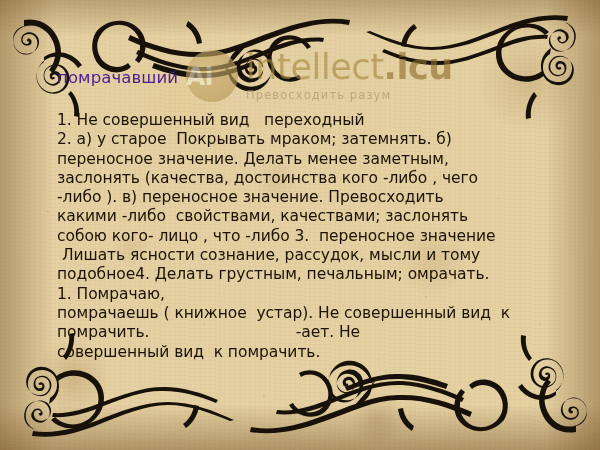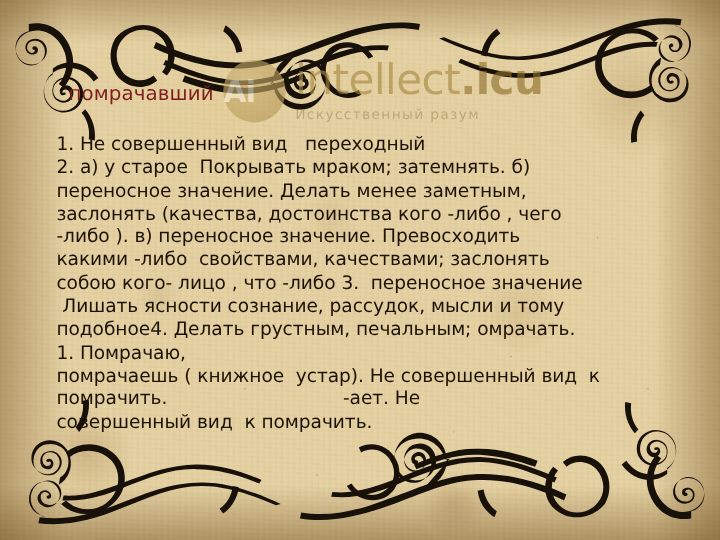--- a/index.html
+++ b/index.html
@@ -137,27 +137,27 @@
     font-family:"DejaVu Sans", sans-serif;
     font-size:11.5px; color:#a4905f;
     letter-spacing:1.1px; margin-top:5px; white-space:nowrap;
   }
 
   
   #headword {
     position:absolute;
     left:57px; top:68px;
     font-family:"DejaVu Sans", sans-serif;
-    font-size:16.5px; color:#7f1d1d;
+    font-size:16.5px; color:#4c1d95;
     letter-spacing:.1px; white-space:nowrap;
   }
 
   #body-text {
     position:absolute;
-    left:47px; top:111px;
+    left:57px; top:111px;
     width:500px;
     font-family:"DejaVu Sans", sans-serif;
     font-size:15.5px;
     line-height:19.3px;
     color:#1d1206;
     white-space:pre-wrap;
     letter-spacing:-.05px;
   }
   #body-text .ln { display:block; white-space:pre; }
   #body-text .ln.indent-right { padding-right:115px; }
@@ -223,21 +223,21 @@
       <path d="M524 84c-6 7-9 17-8 27l5-1c-1-8 1-16 6-22z"></path>
     </g>
   </svg>
 
   <div id="watermark">
     <div id="wm-badge">
       <span>Ai</span>
     </div>
     <div class="wm-text">
       <div id="wm-title"><span>intellect</span><b>.icu</b></div>
-      <div id="wm-sub">Искусственный  разум</div>
+      <div id="wm-sub">Превосходить  разум</div>
     </div>
   </div>
 
   <div id="headword">помрачавший</div>
 
   <div id="body-text"><span class="ln">1. Не совершенный вид   переходный</span><span class="ln">2. а) у старое  Покрывать мраком; затемнять. б)</span><span class="ln">переносное значение. Делать менее заметным,</span><span class="ln">заслонять (качества, достоинства кого -либо , чего</span><span class="ln">-либо ). в) переносное значение. Превосходить</span><span class="ln">какими -либо  свойствами, качествами; заслонять</span><span class="ln">собою кого- лицо , что -либо 3.  переносное значение</span><span class="ln"> Лишать ясности сознание, рассудок, мысли и тому</span><span class="ln">подобное4. Делать грустным, печальным; омрачать.</span><span class="ln indent-right">1. Помрачаю,</span><span class="ln">помрачаешь ( книжное  устар). Не совершенный вид  к</span><span class="ln">помрачить.                              -ает. Не</span><span class="ln">совершенный вид  к помрачить.</span></div>
 
 </div>
 
 </body></html>

